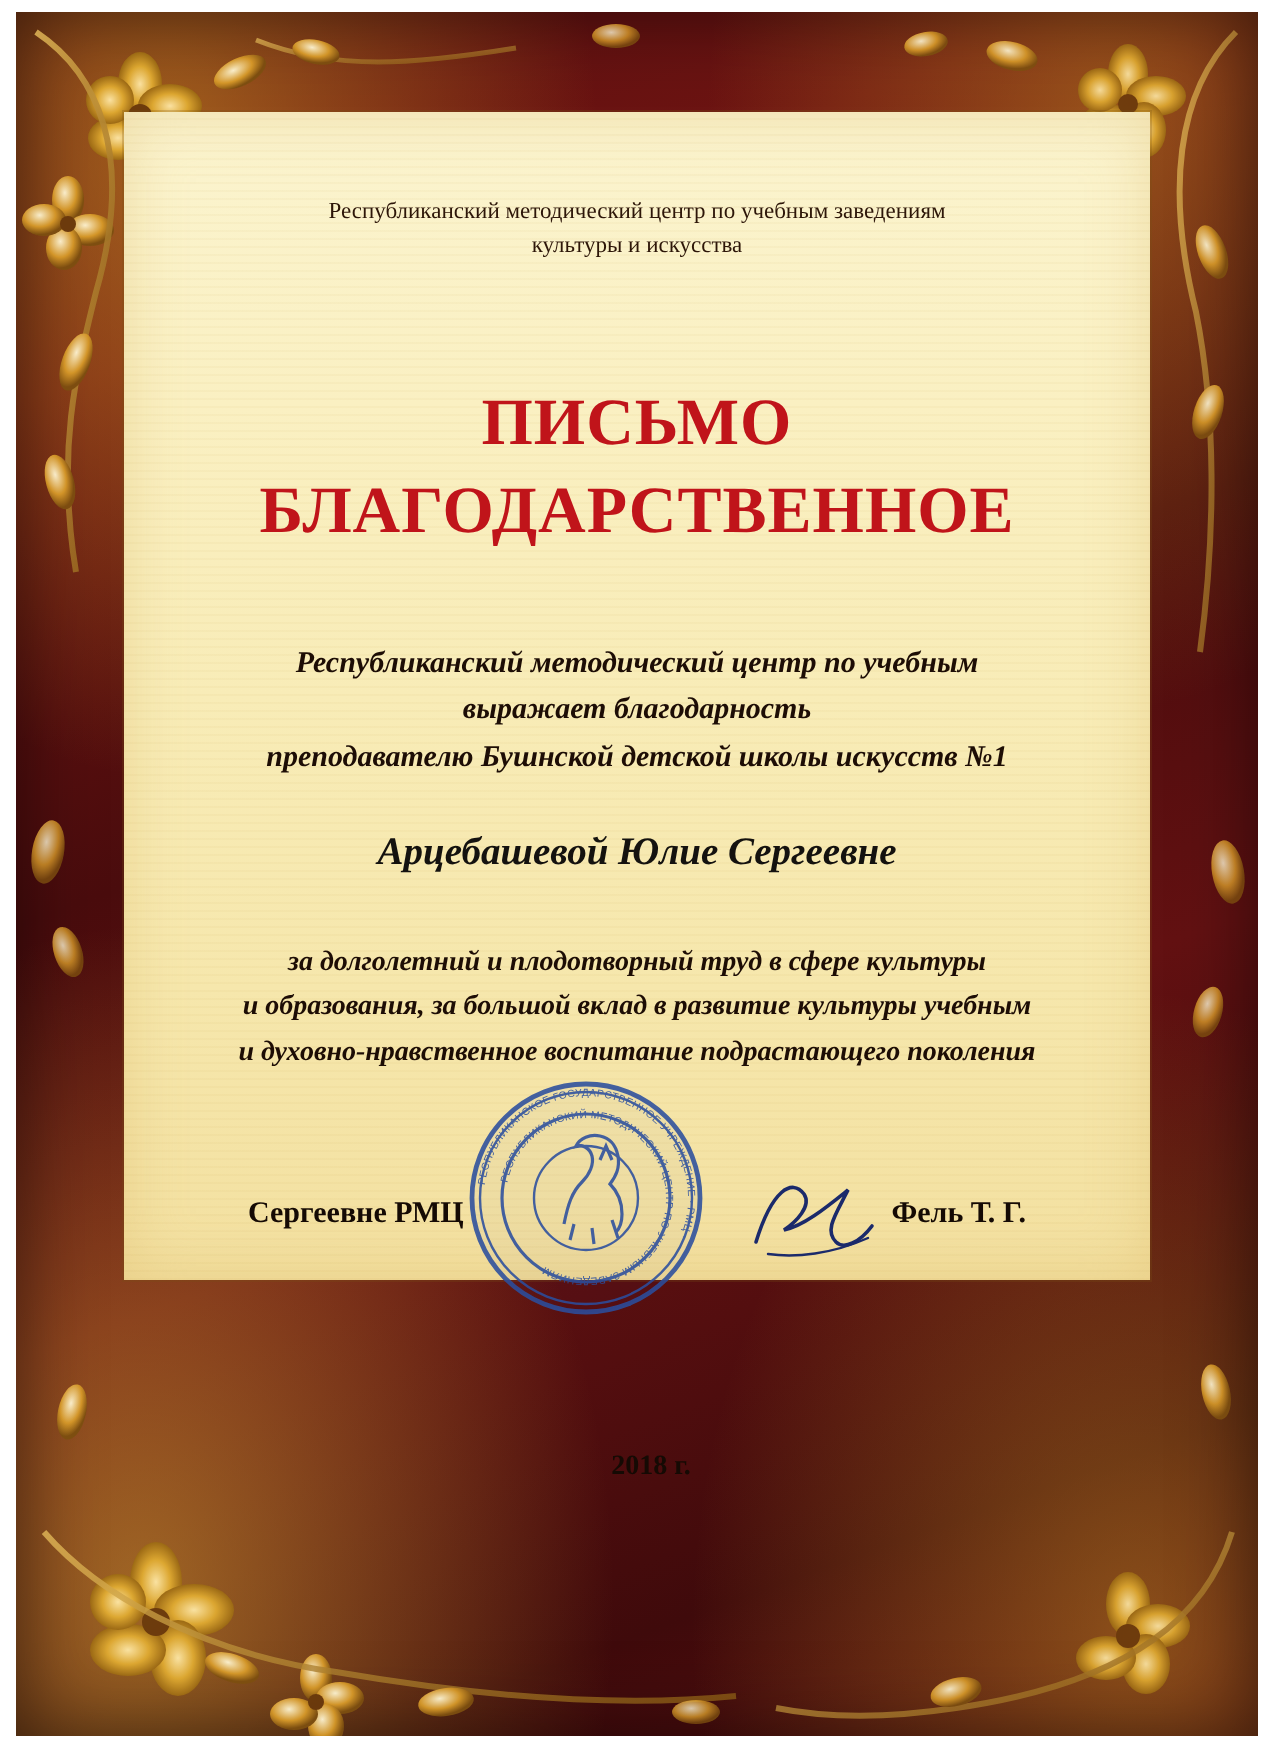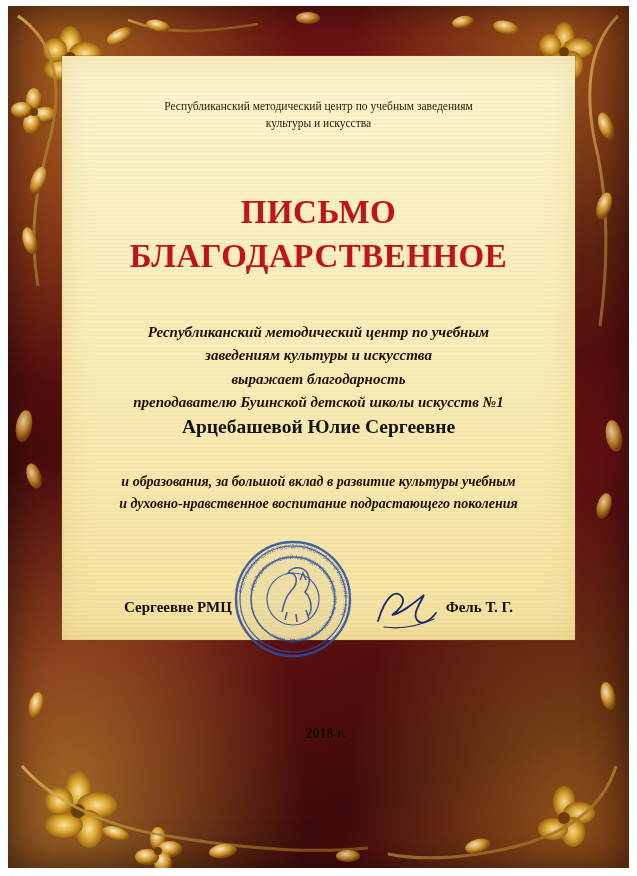--- a/index.html
+++ b/index.html
@@ -114,20 +114,21 @@
     color: #1d0d05;
   }
 
   .recipient {
     position: absolute;
     left: 30px;
     right: 30px;
     top: 360px;
     font-size: 19.5px;
     font-weight: bold;
+    font-style: italic;
     color: #14120f;
   }
 
   .body2 {
     position: absolute;
     left: 22px;
     right: 22px;
     top: 415px;
     font-size: 14px;
     line-height: 1.6;
@@ -314,28 +315,28 @@
           <div>культуры и искусства</div>
         </div>
 
         <div class="title">
           <div>ПИСЬМО</div>
           <div>БЛАГОДАРСТВЕННОЕ</div>
         </div>
 
         <div class="body1">
           <div>Республиканский методический центр по учебным</div>
-          <div>заведениям культуры и искусства</div>
           <div>выражает благодарность</div>
           <div>преподавателю Бушнской детской школы искусств №1</div>
         </div>
 
         <div class="recipient">Арцебашевой Юлие Сергеевне</div>
 
         <div class="body2">
+          <div>за долголетний и плодотворный труд в сфере культуры</div>
           <div>и образования, за большой вклад в развитие культуры учебным</div>
           <div>и духовно-нравственное воспитание подрастающего поколения</div>
         </div>
 
         <svg class="stamp" viewBox="0 0 126 126">
           <defs>
             <path id="arcOuter" d="M 63,63 m -51,0 a 51,51 0 1,1 102,0 a 51,51 0 1,1 -102,0"></path>
             <path id="arcInner" d="M 63,63 m -40,0 a 40,40 0 1,1 80,0 a 40,40 0 1,1 -80,0"></path>
           </defs>
           <circle cx="63" cy="63" r="57" fill="none" stroke="#2c4f9e" stroke-width="2.4"></circle>

